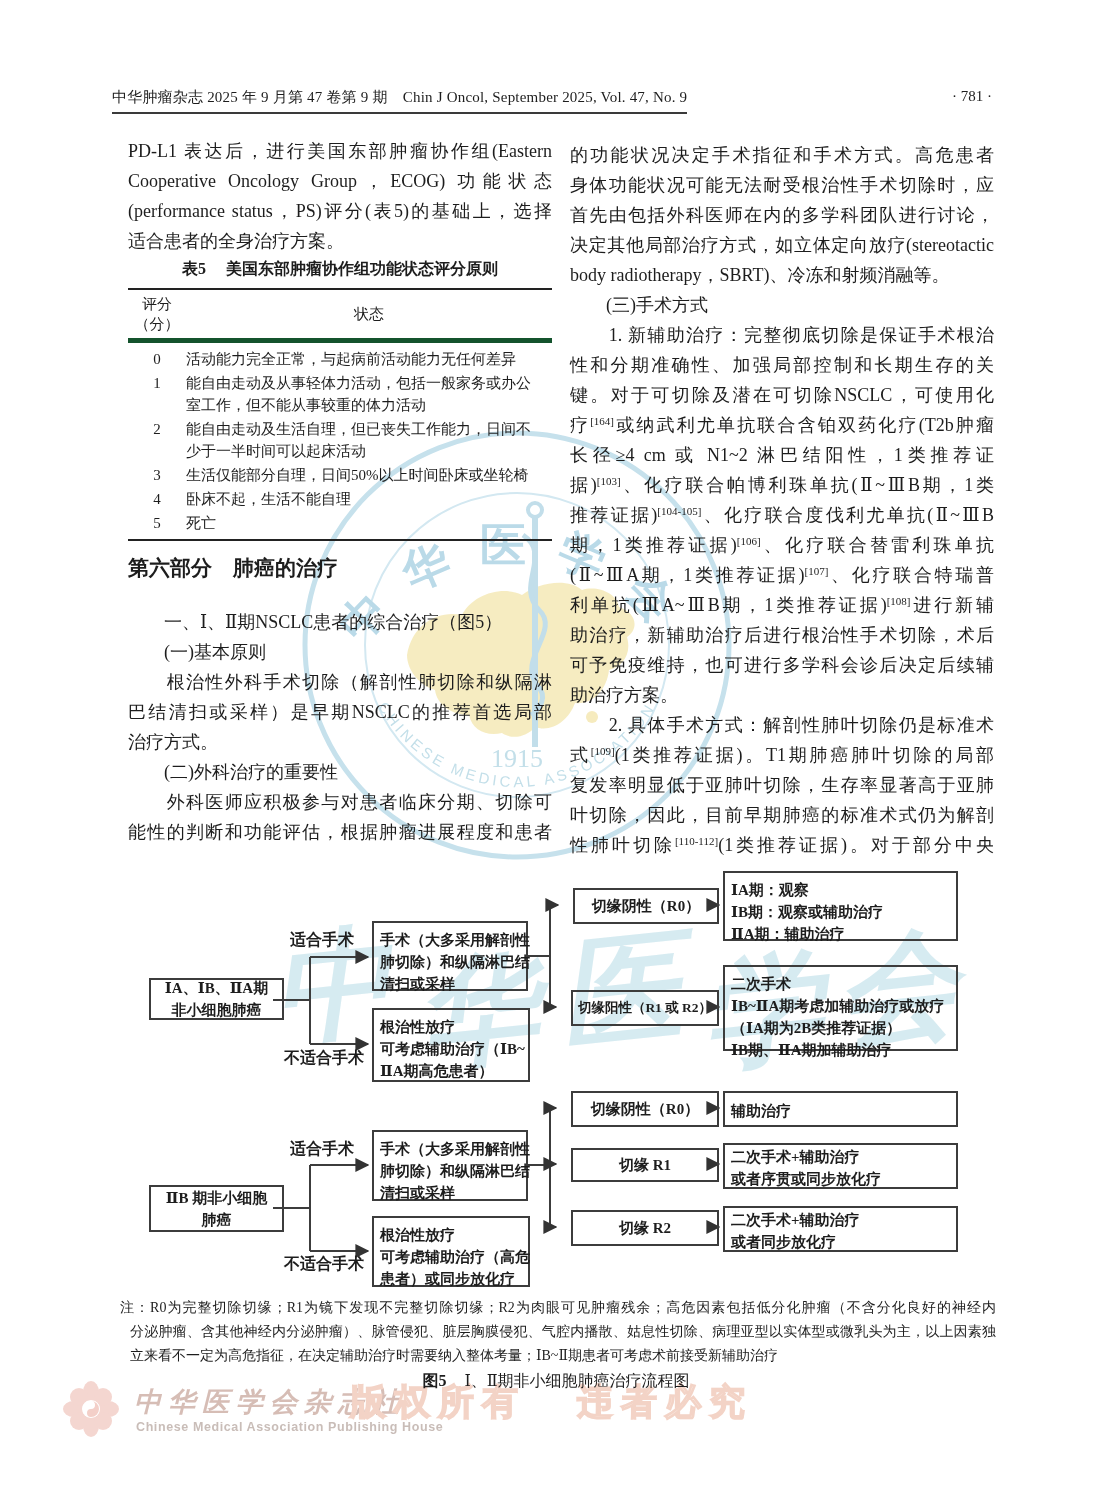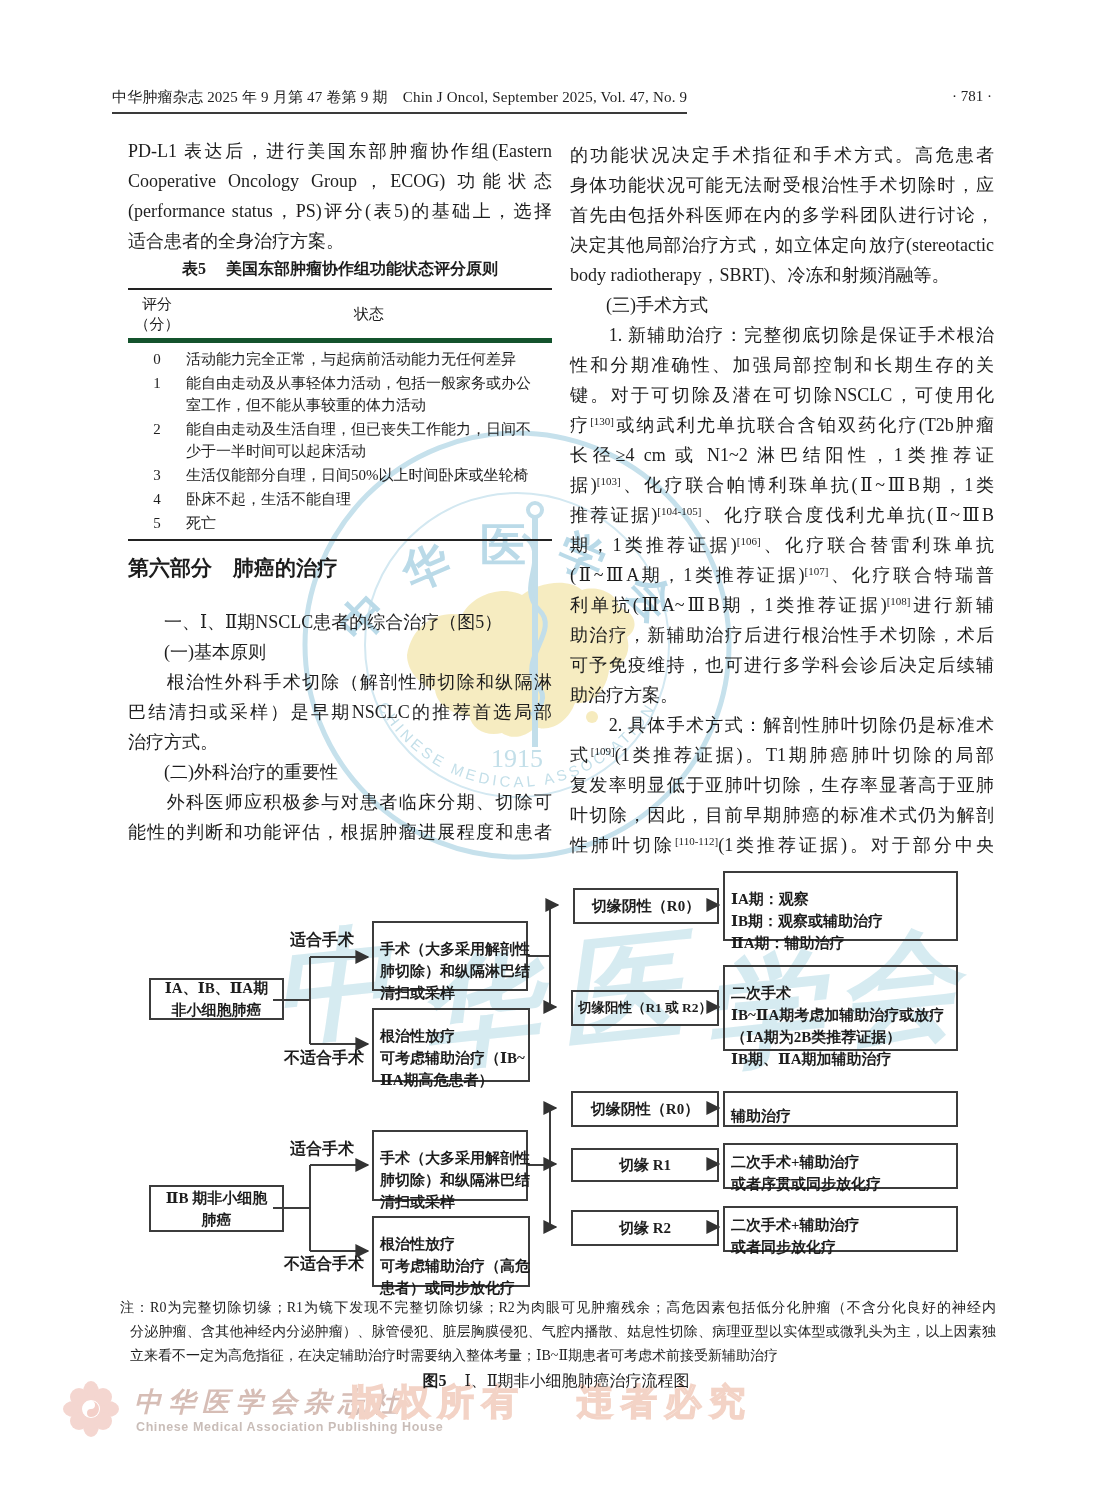--- a/index.html
+++ b/index.html
@@ -30,21 +30,21 @@
   .tc-score{width:58px;text-align:center;flex:none;}
   .tc-status{width:358px;}
 
   .sec-head{margin-top:12px;height:30px;line-height:30px;font-weight:bold;font-size:21px;}
   .lparas{margin-top:24px;}
 
   
   .figure{position:absolute;left:112px;top:868px;width:888px;height:540px;z-index:2;}
   .fsvg{position:absolute;left:0;top:0;z-index:1;}
   .fbox{position:absolute;border:2px solid #3c3c3c;font-weight:bold;font-size:15px;line-height:22px;
-        padding:15px 4px 2px 6px;box-sizing:border-box;z-index:2;background:transparent;}
+        padding:6px 4px 2px 6px;box-sizing:border-box;z-index:2;background:transparent;}
   .fbox .ln{height:22px;line-height:22px;}
   .cen{display:flex;flex-direction:column;justify-content:center;text-align:center;padding:2px 2px;margin-left:11px;}
   .cen .ln{text-align:center;}
   .vmid{display:flex;flex-direction:column;justify-content:center;}
   .fsmall{font-size:13.5px;}
   .flabel{position:absolute;font-weight:bold;font-size:16px;z-index:2;white-space:nowrap;}
   .fnote{position:absolute;left:8px;top:428px;width:876px;font-size:14px;z-index:2;}
   .fnote .ln{height:24px;line-height:24px;}
   .fnote .ln:nth-child(2),.fnote .ln:nth-child(3){padding-left:10px;}
   .fcap{position:absolute;left:0;top:503px;width:888px;text-align:center;font-size:16px;z-index:2;}
@@ -165,21 +165,21 @@
   <div class="col col-r">
       <div class="ln j">的功能状况决定手术指征和手术方式。高危患者</div>
       <div class="ln j">身体功能状况可能无法耐受根治性手术切除时，应</div>
       <div class="ln j">首先由包括外科医师在内的多学科团队进行讨论，</div>
       <div class="ln j">决定其他局部治疗方式，如立体定向放疗(stereotactic</div>
       <div class="ln">body radiotherapy，SBRT)、冷冻和射频消融等。</div>
       <div class="ln">　　(三)手术方式</div>
       <div class="ln j">　　1. 新辅助治疗：完整彻底切除是保证手术根治</div>
       <div class="ln j">性和分期准确性、加强局部控制和长期生存的关</div>
       <div class="ln j">键。对于可切除及潜在可切除NSCLC，可使用化</div>
-      <div class="ln j">疗<sup>[130]</sup>或纳武利尤单抗联合含铂双药化疗(T2b肿瘤</div>
+      <div class="ln j">疗<sup>[164]</sup>或纳武利尤单抗联合含铂双药化疗(T2b肿瘤</div>
       <div class="ln j">长径≥4 cm 或 N1~2 淋巴结阳性，1类推荐证</div>
       <div class="ln j">据)<sup>[103]</sup>、化疗联合帕博利珠单抗(Ⅱ~ⅢB期，1类</div>
       <div class="ln j">推荐证据)<sup>[104-105]</sup>、化疗联合度伐利尤单抗(Ⅱ~ⅢB</div>
       <div class="ln j">期，1类推荐证据)<sup>[106]</sup>、化疗联合替雷利珠单抗</div>
       <div class="ln j">(Ⅱ~ⅢA期，1类推荐证据)<sup>[107]</sup>、化疗联合特瑞普</div>
       <div class="ln j">利单抗(ⅢA~ⅢB期，1类推荐证据)<sup>[108]</sup>进行新辅</div>
       <div class="ln j">助治疗，新辅助治疗后进行根治性手术切除，术后</div>
       <div class="ln j">可予免疫维持，也可进行多学科会诊后决定后续辅</div>
       <div class="ln">助治疗方案。</div>
       <div class="ln j">　　2. 具体手术方式：解剖性肺叶切除仍是标准术</div>

